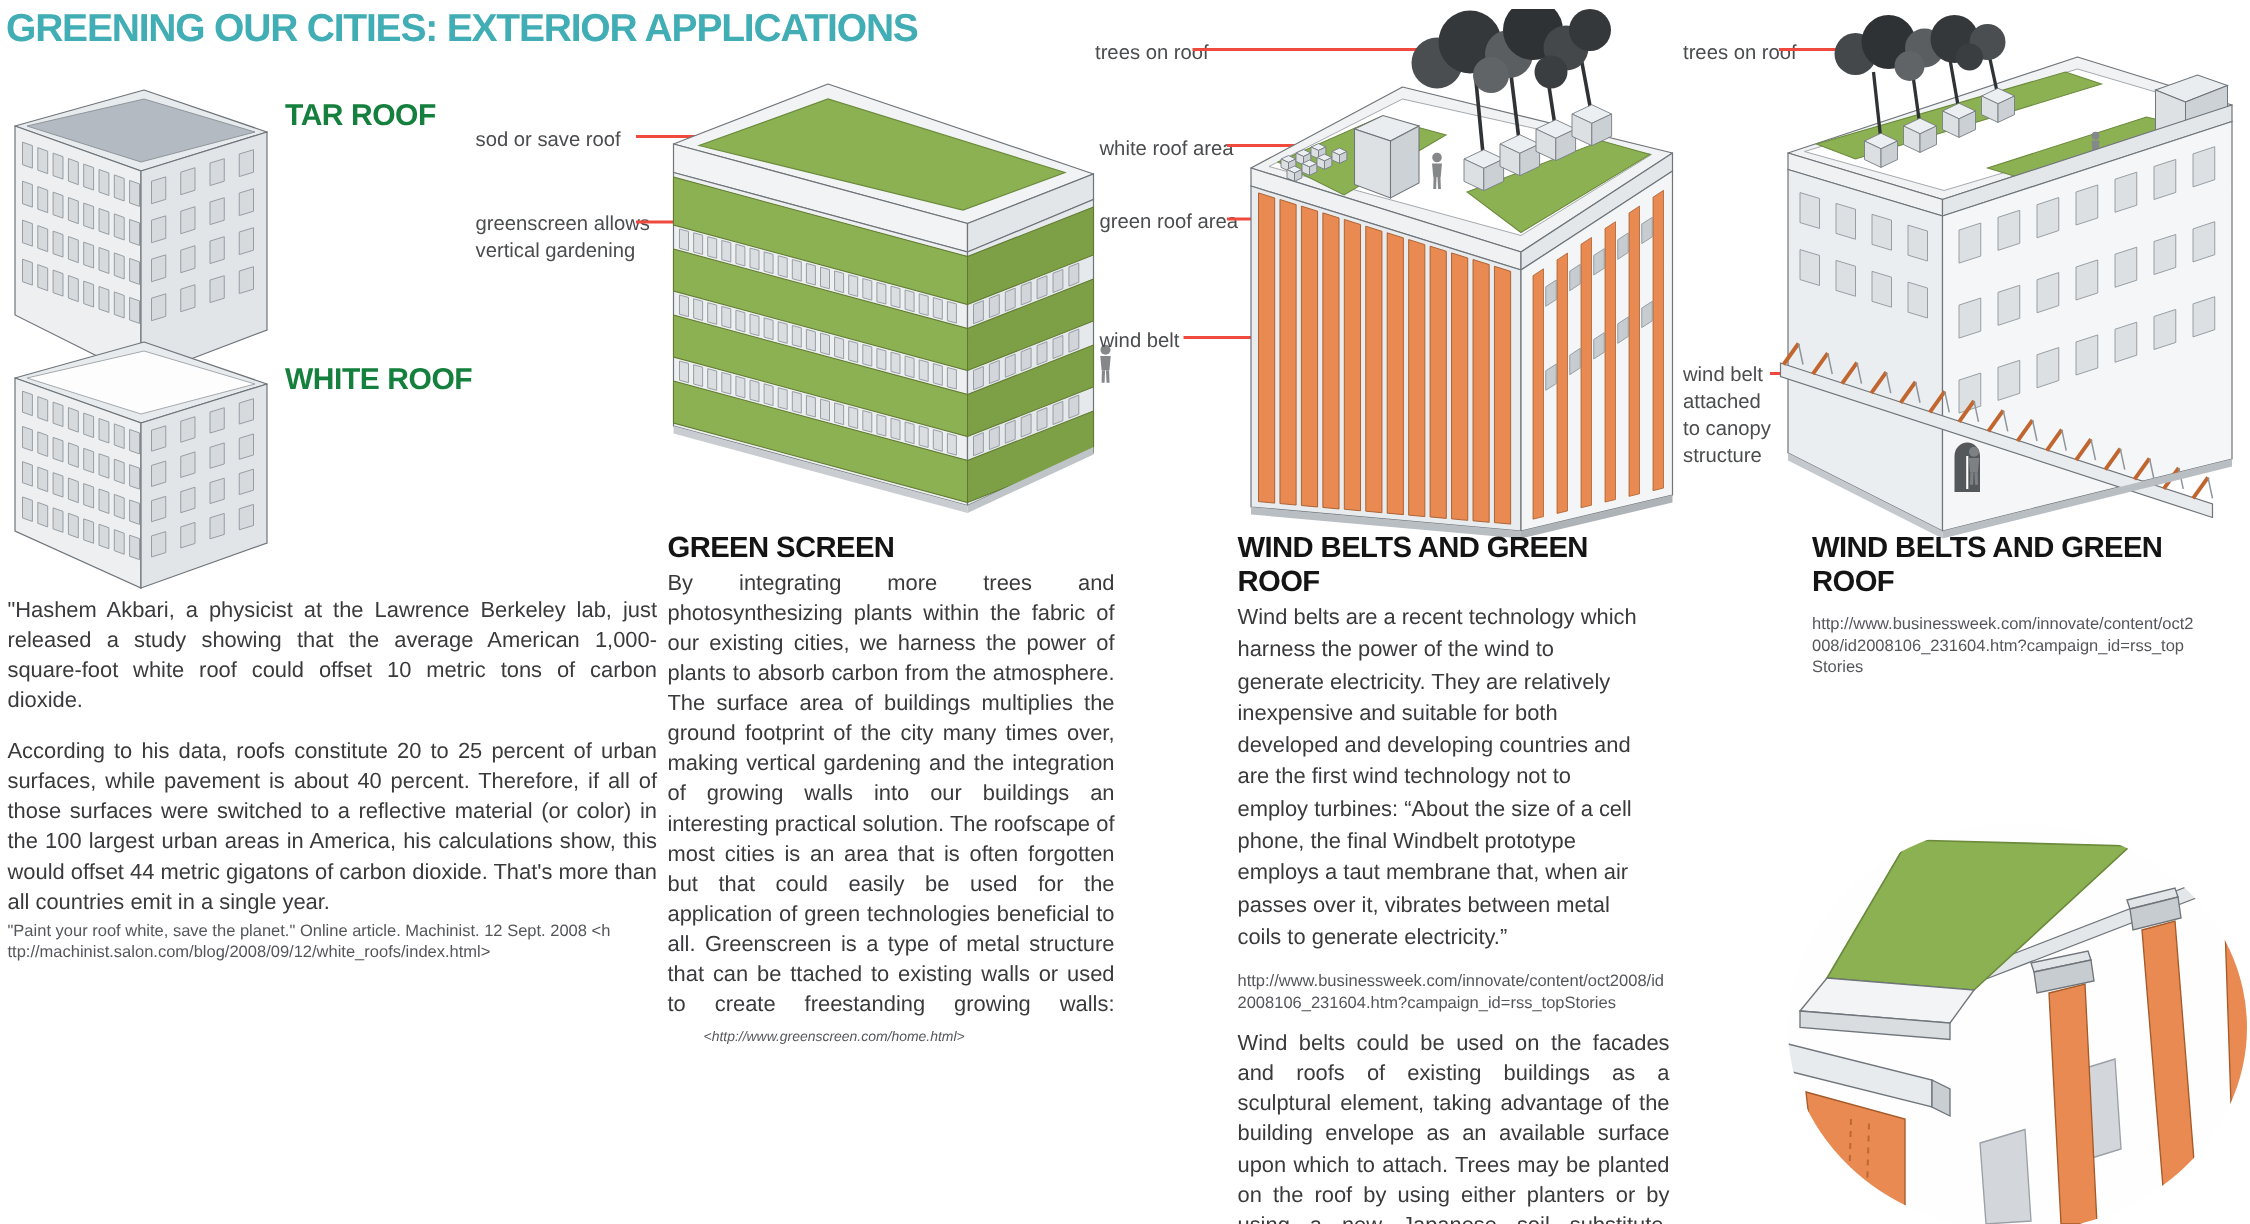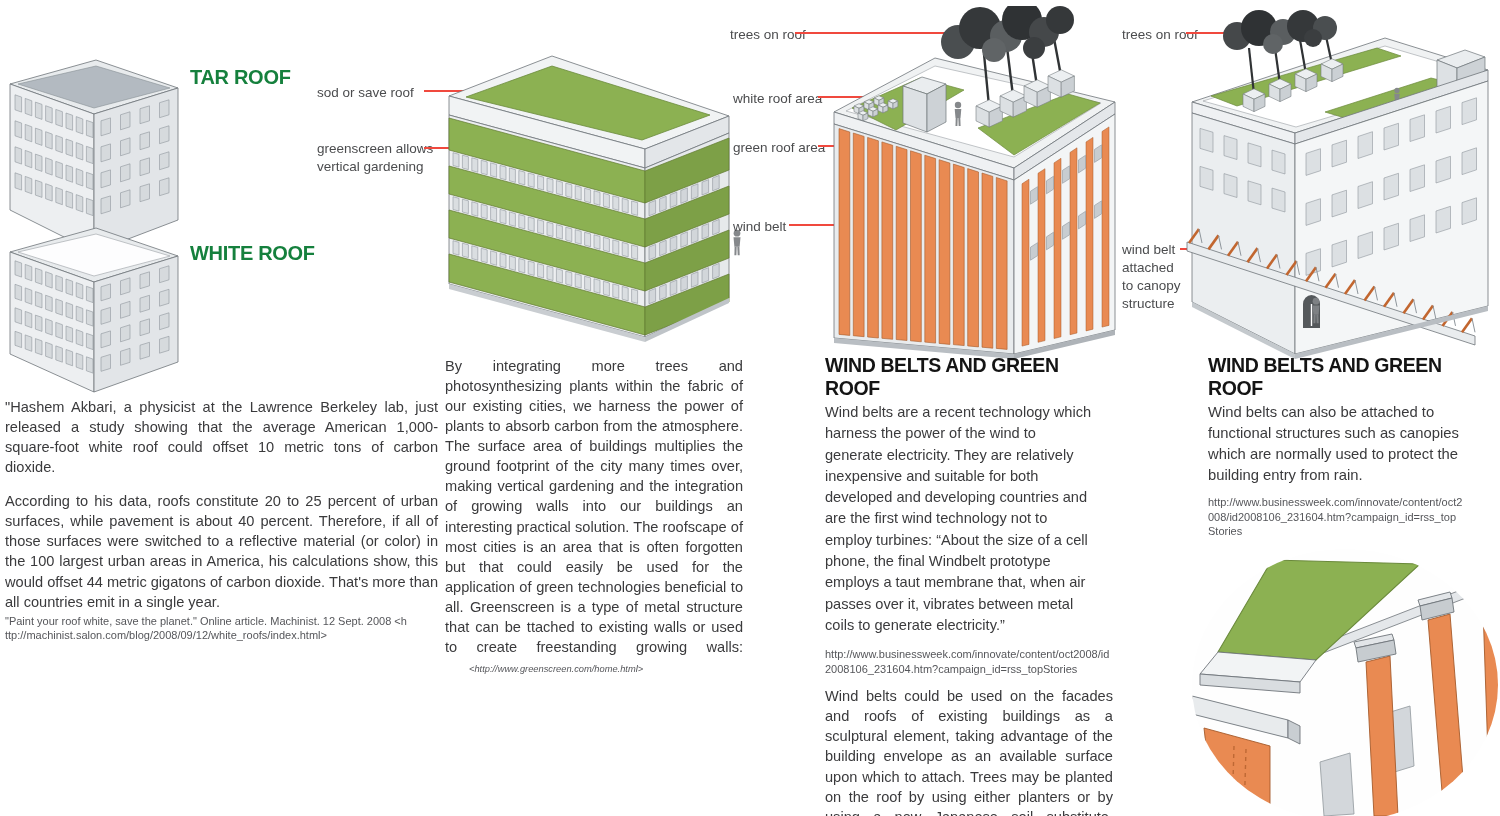--- a/index.html
+++ b/index.html
@@ -15,20 +15,21 @@
   .cit{font-size:11px;color:#55565A;line-height:1.32;word-break:break-all;margin:0;}
   .cit-inline{font-size:9.3px;color:#55565A;margin-left:24px;white-space:nowrap;font-style:italic;}
   .leader{position:absolute;height:1.6px;background:#F0493E;}
   svg{display:block;}
 </style>
 </head>
 <body>
 
 <div id="stage">
 
+  <div class="abs title" style="left:4px;top:3px;">GREENING OUR CITIES: EXTERIOR APPLICATIONS</div>
 
   <svg class="abs" style="left:2px;top:56px;" width="180" height="200" viewBox="0 0 180 200">
     <polygon points="8,28 94,4 176,32 92,58" fill="#E8EBED" stroke="#6F757A" stroke-width="0.8" stroke-linejoin="round"></polygon>
     <polygon points="16,28 94,10 168,32 92,52" fill="#B3BAC1" stroke="#878E94" stroke-width="0.6"></polygon>
     <polygon points="8,28 92,58 92,196 8,154" fill="#EDEFF1" stroke="#6F757A" stroke-width="0.8"></polygon>
     <polygon points="92,58 176,32 176,164 92,196" fill="#E2E5E8" stroke="#6F757A" stroke-width="0.8"></polygon>
     <g id="tar-wf">
         <polygon points="13.0,38.8 19.6,41.1 19.6,56.1 13.0,53.8" fill="#D6DADD" stroke="#8F969C" stroke-width="0.6" stroke-linejoin="round"></polygon>
         <polygon points="23.2,42.4 29.8,44.8 29.8,59.8 23.2,57.4" fill="#D6DADD" stroke="#8F969C" stroke-width="0.6" stroke-linejoin="round"></polygon>
         <polygon points="33.4,46.1 40.0,48.4 40.0,63.4 33.4,61.1" fill="#D6DADD" stroke="#8F969C" stroke-width="0.6" stroke-linejoin="round"></polygon>
@@ -261,20 +262,21 @@
     <polygon points="203,291 287,252 287,257 203,296" fill="#BFC4C8"></polygon>
     <g id="green-person">
         <circle cx="295" cy="187.15" r="3.3600000000000003" fill="#85888B"></circle>
         <polygon points="291.5,191.3 298.5,191.3 297.6,200.8 292.4,200.8" fill="#85888B"></polygon>
         <polygon points="292.6,200.8 294.7,200.8 294.4,209.2 292.4,209.2" fill="#85888B"></polygon>
         <polygon points="295.3,200.8 297.4,200.8 297.7,209.2 295.7,209.2" fill="#85888B"></polygon>
       </g>
   </svg>
 
   <div class="abs" style="left:445px;top:354px;width:298px;">
+    <h2 class="sec-h">GREEN SCREEN</h2>
     <p class="body just" style="margin-top:2px;">
       <span>By integrating more trees and photosynthesizing plants within the fabric of our existing cities, we harness the power of plants to absorb carbon from the atmosphere.  The surface area of buildings multiplies the ground footprint of the city many times over, making vertical gardening and the integration of growing walls into our buildings an interesting practical solution.  The roofscape of most cities is an area that is often forgotten but that could easily be used for the application of green technologies beneficial to all. Greenscreen is a type of metal structure that can be ttached to existing walls or used to create freestanding growing walls:</span>
       <span class="cit-inline">&lt;http://www.greenscreen.com/home.html&gt;</span>
     </p>
   </div>
 
   <div class="lbl" style="left:730px;top:26px;">trees on roof</div>
   <div class="lbl" style="left:733px;top:90px;">white roof area</div>
   <div class="lbl" style="left:733px;top:139px;">green roof area</div>
   <div class="lbl" style="left:733px;top:218px;">wind belt</div>
@@ -526,21 +528,20 @@
         <polygon points="127.5,299.4 134.5,299.4 133.6,308.8 128.4,308.8" fill="#7E8184"></polygon>
         <polygon points="128.6,308.8 130.7,308.8 130.4,317.2 128.4,317.2" fill="#7E8184"></polygon>
         <polygon points="131.3,308.8 133.4,308.8 133.7,317.2 131.7,317.2" fill="#7E8184"></polygon>
       </g>
     <polygon points="7,296 110,348 110,353 7,301" fill="#C4C9CD"></polygon>
     <polygon points="110,348 303,300 303,305 110,353" fill="#B9BEC3"></polygon>
   </svg>
 
   <div class="abs" style="left:1208px;top:354px;width:262px;">
     <h2 class="sec-h">WIND BELTS AND GREEN ROOF</h2>
-    <p class="body" style="margin-top:2px;line-height:1.42;font-size:14.8px;">Wind belts can also be attached to functional structures such as canopies which are normally used to protect the building entry from rain.</p>
     <p class="cit" style="margin-top:9px;width:255px;">http://www.businessweek.com/innovate/content/oct2008/id2008106_231604.htm?campaign_id=rss_topStories</p>
   </div>
 
   <svg class="abs" style="left:1188px;top:548px;" width="314" height="268" viewBox="0 0 314 268">
     <defs>
         <clipPath id="cdet">
           <ellipse cx="157" cy="137" rx="153" ry="136"></ellipse>
         </clipPath>
       </defs>
     <g clip-path="url(#cdet)">

